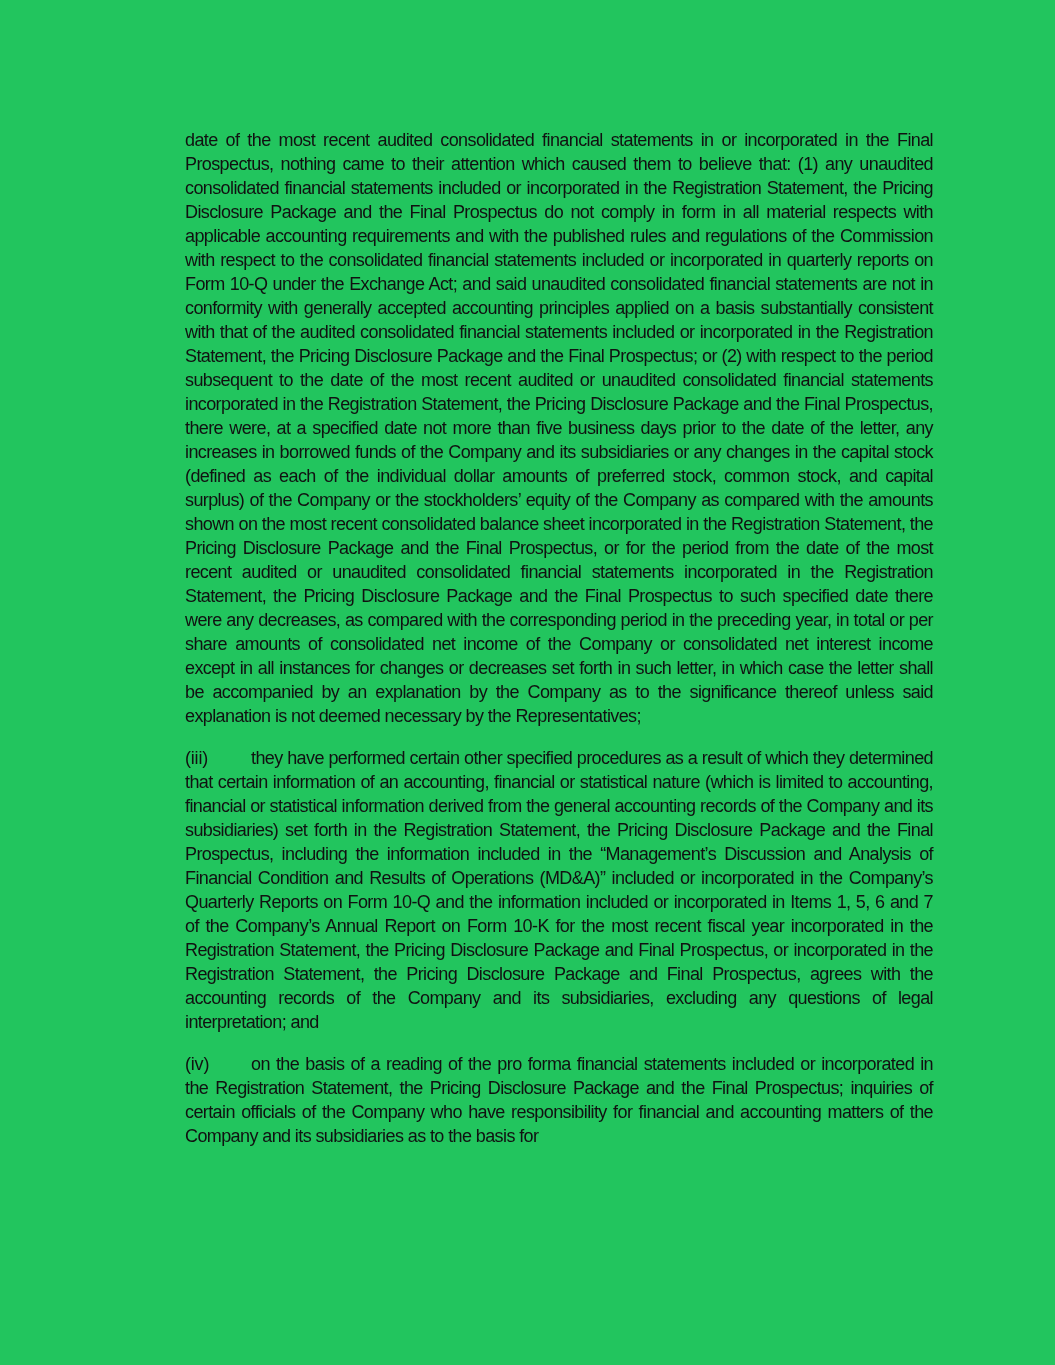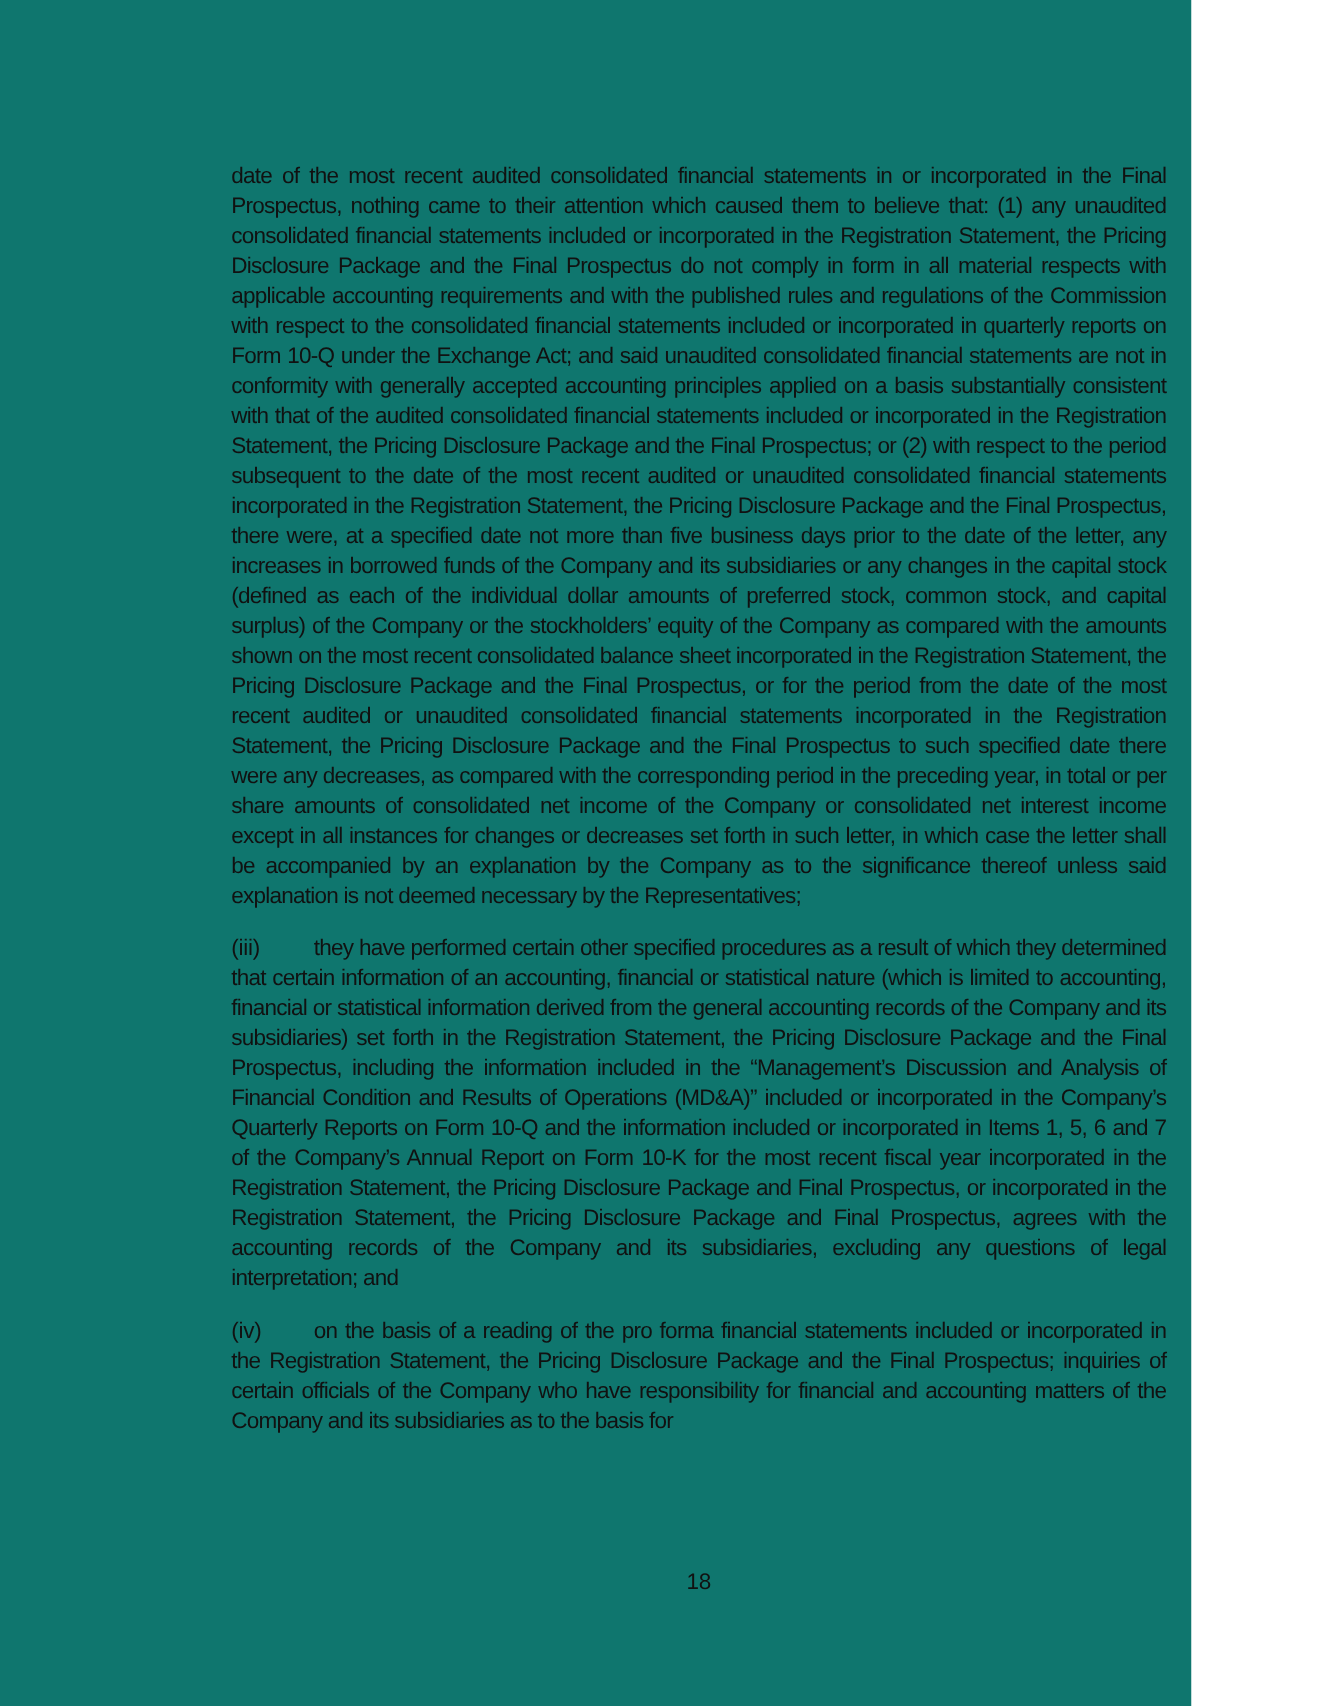--- a/index.html
+++ b/index.html
@@ -2,23 +2,23 @@
 <html><head>
 <meta charset="utf-8">
 <style>
   html, body {
     margin: 0;
     padding: 0;
     background: #ffffff;
   }
   .page {
     position: relative;
-    width: 953px;
+    width: 1055px;
     height: 1365px;
-    background: #0f766e;
+    background: #22c55e;
     overflow: hidden;
     font-family: "Liberation Sans", sans-serif;
     color: #111111;
     text-decoration: underline;
   }
   .text-column {
     position: absolute;
     left: 185px;
     top: 128px;
     width: 748px;
@@ -52,14 +52,13 @@
 </style>
 </head>
 <body>
 
 <div class="page">
   <div class="text-column">
     <p><span>date of the most recent audited consolidated financial statements in or incorporated in the Final Prospectus, nothing came to their attention which caused them to believe that: (1) any unaudited consolidated financial statements included or incorporated in the Registration Statement, the Pricing Disclosure Package and the Final Prospectus do not comply in form in all material respects with applicable accounting requirements and with the published rules and regulations of the Commission with respect to the consolidated financial statements included or incorporated in quarterly reports on Form 10-Q under the Exchange Act; and said unaudited consolidated financial statements are not in conformity with generally accepted accounting principles applied on a basis substantially consistent with that of the audited consolidated financial statements included or incorporated in the Registration Statement, the Pricing Disclosure Package and the Final Prospectus; or (2) with respect to the period subsequent to the date of the most recent audited or unaudited consolidated financial statements incorporated in the Registration Statement, the Pricing Disclosure Package and the Final Prospectus, there were, at a specified date not more than five business days prior to the date of the letter, any increases in borrowed funds of the Company and its subsidiaries or any changes in the capital stock (defined as each of the individual dollar amounts of preferred stock, common stock, and capital surplus) of the Company or the stockholders’ equity of the Company as compared with the amounts shown on the most recent consolidated balance sheet incorporated in the Registration Statement, the Pricing Disclosure Package and the Final Prospectus, or for the period from the date of the most recent audited or unaudited consolidated financial statements incorporated in the Registration Statement, the Pricing Disclosure Package and the Final Prospectus to such specified date there were any decreases, as compared with the corresponding period in the preceding year, in total or per share amounts of consolidated net income of the Company or consolidated net interest income except in all instances for changes or decreases set forth in such letter, in which case the letter shall be accompanied by an explanation by the Company as to the significance thereof unless said explanation is not deemed necessary by the Representatives;</span></p>
     <p><span class="clause-label">(iii)</span><span>they have performed certain other specified procedures as a result of which they determined that certain information of an accounting, financial or statistical nature (which is limited to accounting, financial or statistical information derived from the general accounting records of the Company and its subsidiaries) set forth in the Registration Statement, the Pricing Disclosure Package and the Final Prospectus, including the information included in the “Management’s Discussion and Analysis of Financial Condition and Results of Operations (MD&amp;A)” included or incorporated in the Company’s Quarterly Reports on Form 10-Q and the information included or incorporated in Items 1, 5, 6 and 7 of the Company’s Annual Report on Form 10-K for the most recent fiscal year incorporated in the Registration Statement, the Pricing Disclosure Package and Final Prospectus, or incorporated in the Registration Statement, the Pricing Disclosure Package and Final Prospectus, agrees with the accounting records of the Company and its subsidiaries, excluding any questions of legal interpretation; and</span></p>
     <p><span class="clause-label">(iv)</span><span>on the basis of a reading of the pro forma financial statements included or incorporated in the Registration Statement, the Pricing Disclosure Package and the Final Prospectus; inquiries of certain officials of the Company who have responsibility for financial and accounting matters of the Company and its subsidiaries as to the basis for</span></p>
   </div>
-  <div class="page-number">18</div>
 </div>
 
 </body></html>

